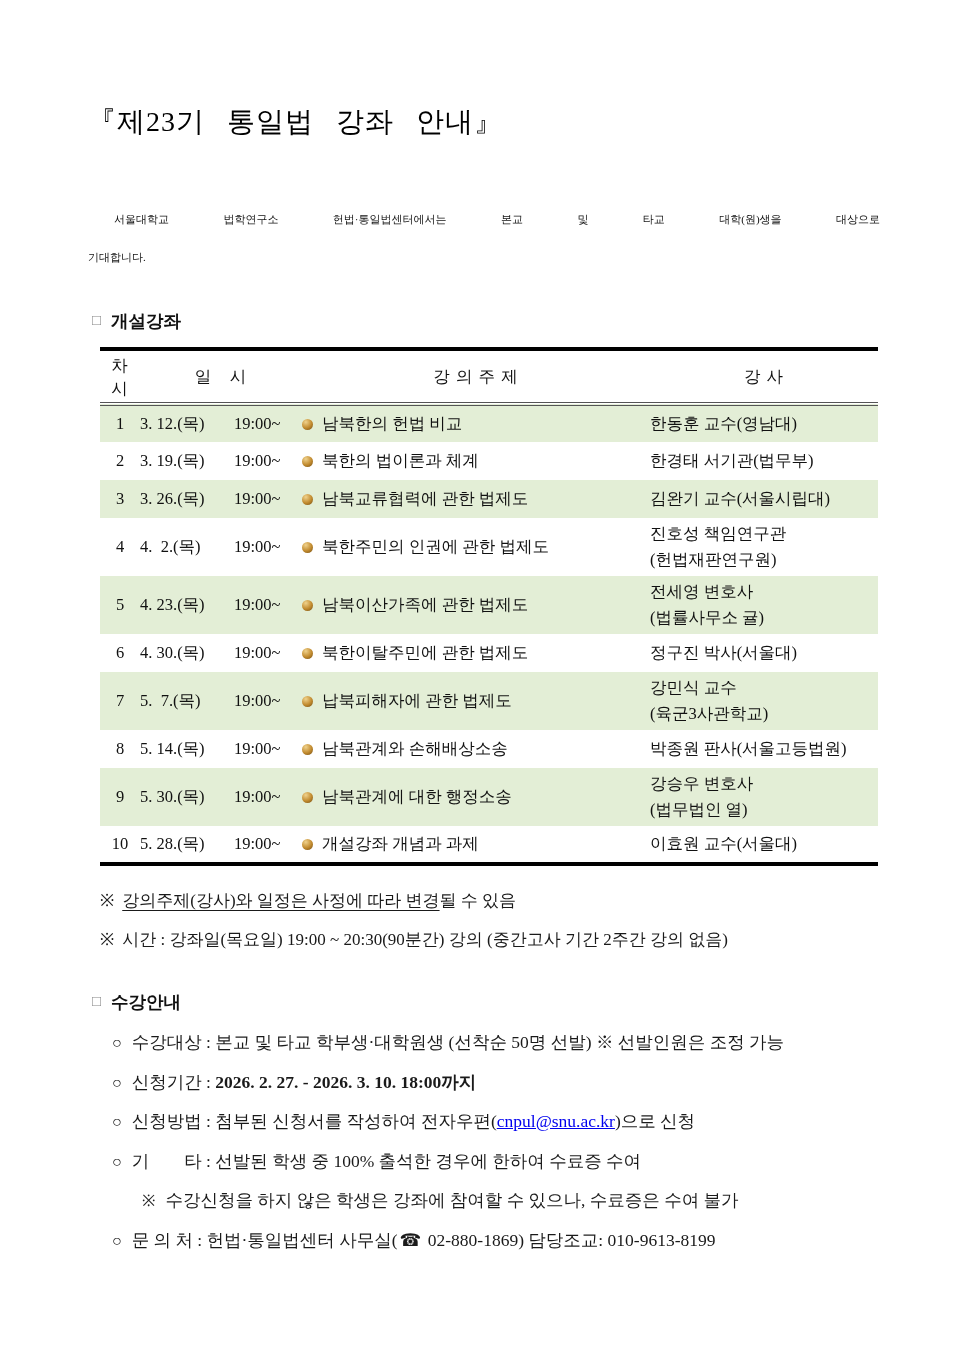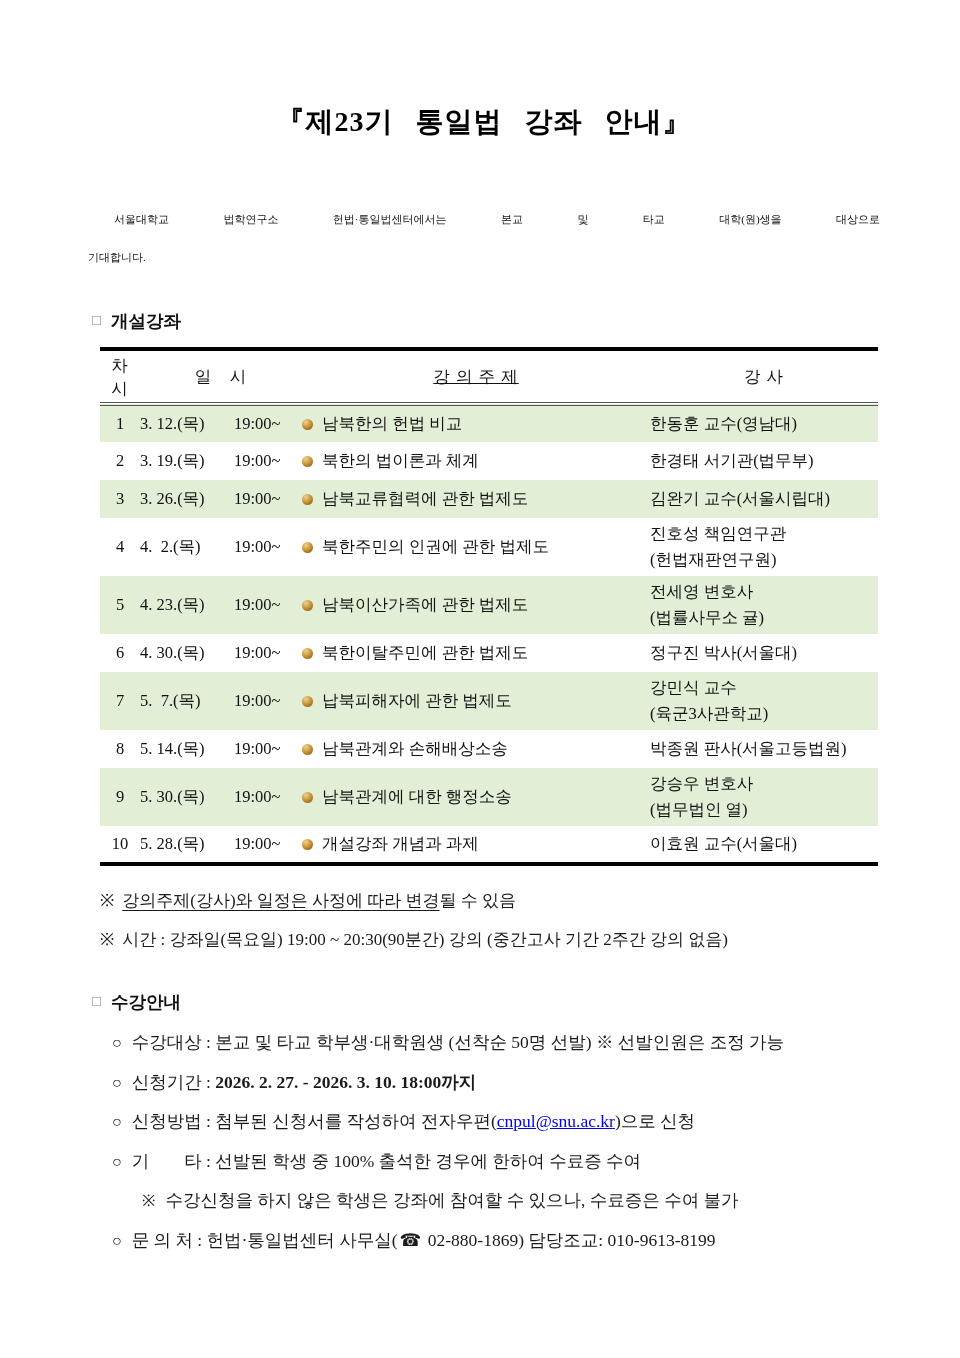--- a/index.html
+++ b/index.html
@@ -6,22 +6,22 @@
   html,body { background:#ffffff; }
   body {
     width:960px; height:1358px; overflow:hidden;
     color:#1a1a1a;
     font-family:"Liberation Serif","DejaVu Serif",serif;
   }
   .doc { padding:100px 80px 0 88px; }
 
   
   .title {
-    text-align:center;
-    font-size:28px; font-weight:bold; color:#000;
+    text-align:left;
+    font-size:28px; font-weight:normal; color:#000;
     letter-spacing:1px; word-spacing:14px;
     line-height:44px;
   }
 
   
   .intro { margin-top:56px; font-size:11px; color:#111; }
   .intro .line { line-height:38px; }
   .intro .line.just { text-align:justify; text-align-last:justify; }
   .intro .line.first { padding-left:26px; }
 
@@ -42,21 +42,21 @@
     border-bottom:4px solid #000;
     font-size:16.5px; color:#111;
   }
   .course-table thead th {
     font-weight:normal; vertical-align:middle; text-align:center;
     height:55px; border-bottom:4px double #555;
     letter-spacing:1px;
   }
   .col-session  { width:40px; }
   .col-datetime { width:162px; }
-  .col-topic    { width:348px;text-decoration:underline; }
+  .col-topic    { width:348px; }
   .col-lecturer { width:228px; }
   .session-stack span { display:block; line-height:23px; text-align:center; }
 
   .course-table tbody tr { height:38px; }
   .course-table tbody tr:nth-child(odd) { background:var(--row-shade,#e3eed6); }
   .course-table tbody td { vertical-align:middle; padding:3px 0; }
   .cell-session { text-align:center; }
   .cell-datetime { padding-left:10px; }
   .cell-datetime .date { display:inline-block; width:94px; }
   .cell-topic { padding-left:2px; }

